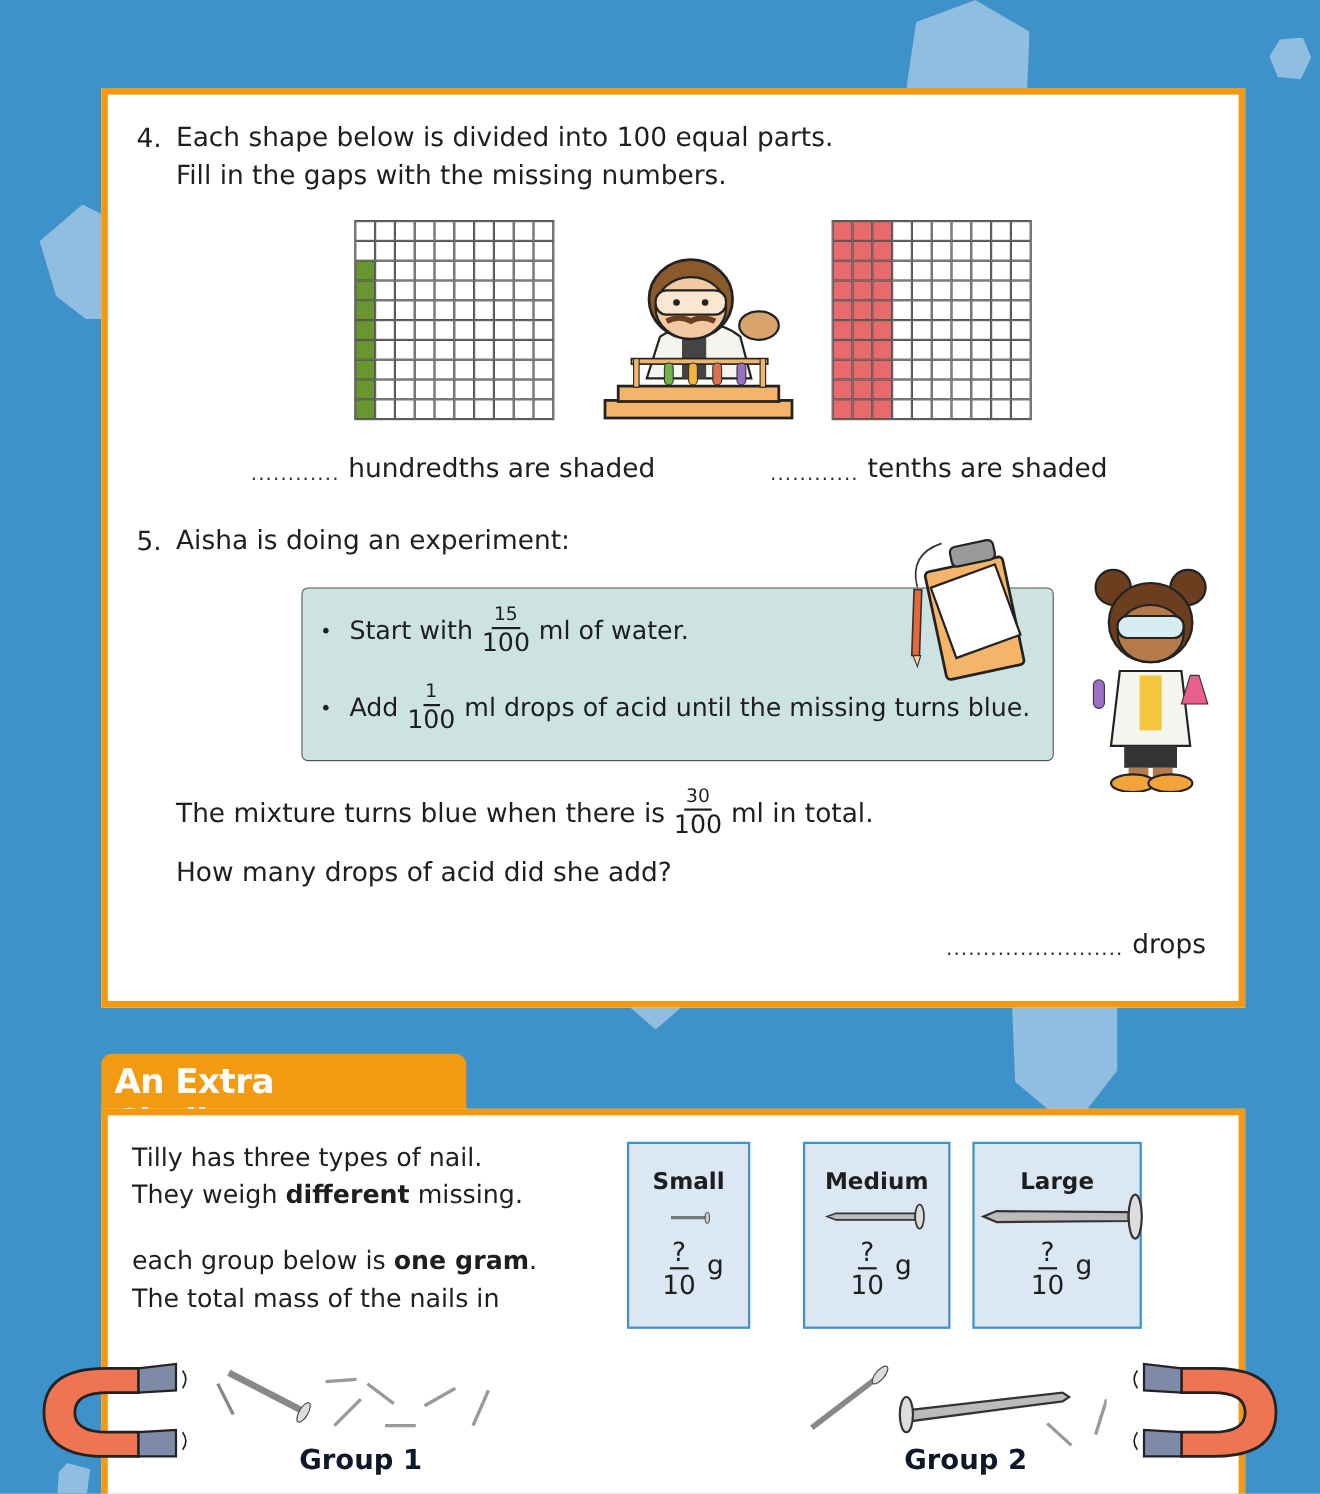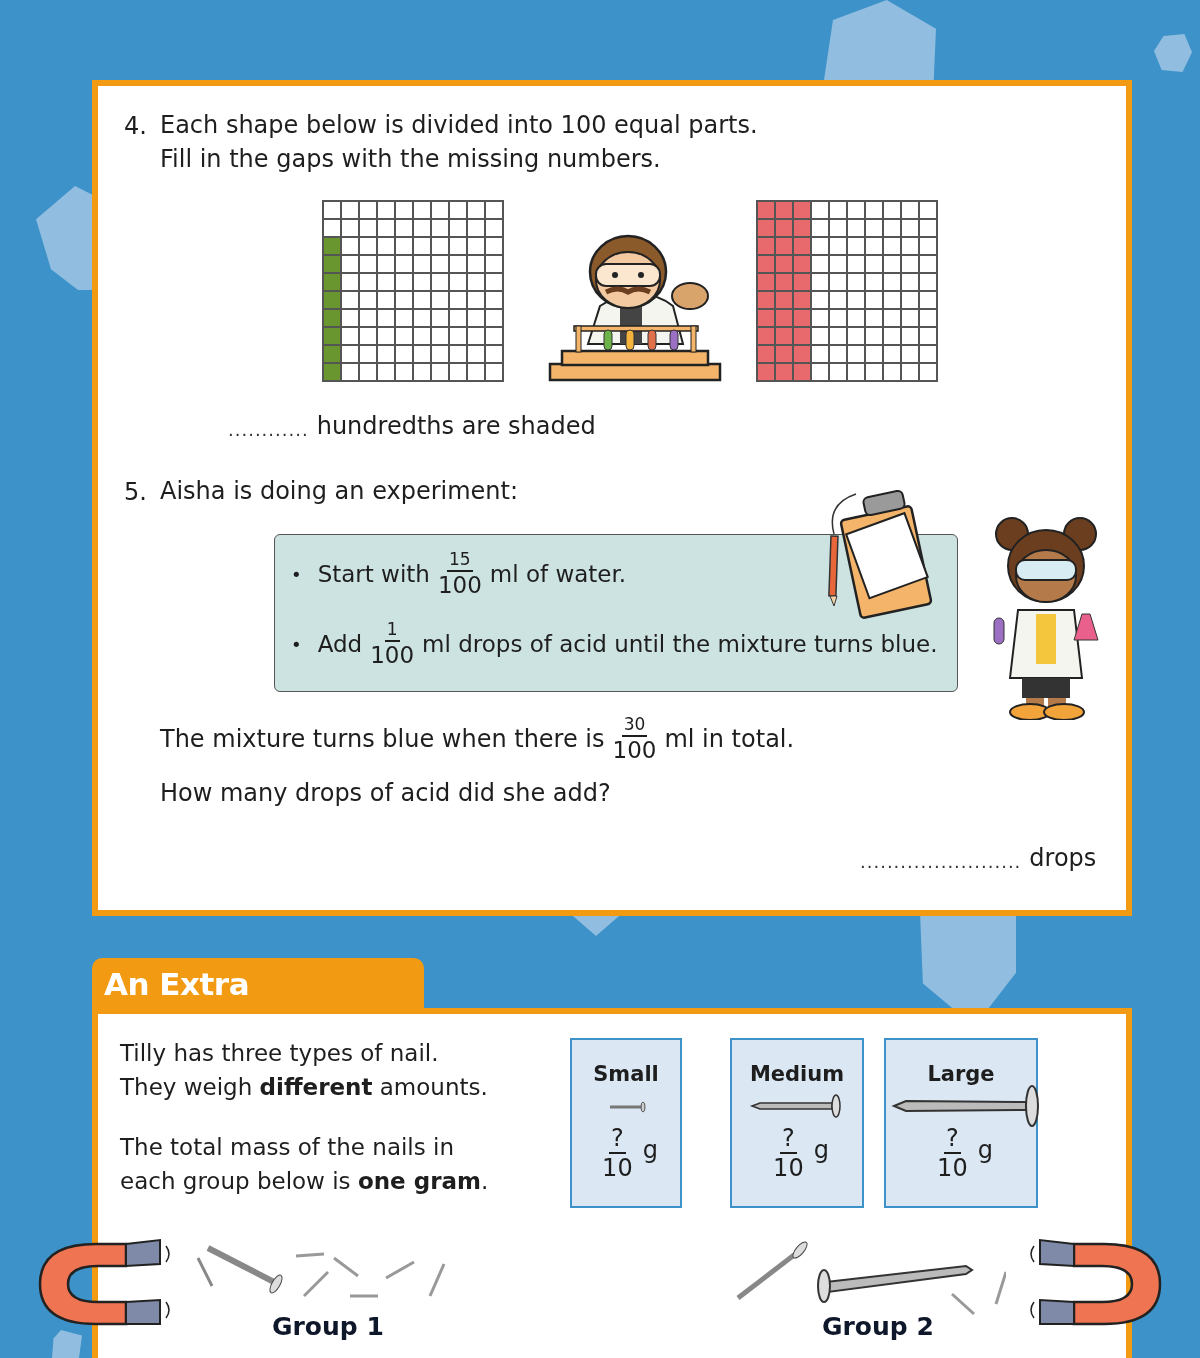--- a/index.html
+++ b/index.html
@@ -343,20 +343,23 @@
       <div class="cell"></div>
       <div class="cell"></div>
       <div class="cell"></div>
       <div class="cell"></div>
       <div class="cell"></div>
     </div>
 
   <div class="answer-line" style="left:130px; top:326px;">
     <span class="dots">............</span><span>hundredths are shaded</span>
   </div>
+  <div class="answer-line" style="left:602px; top:326px;">
+    <span class="dots">............</span><span>tenths are shaded</span>
+  </div>
 
   <span class="q-num" style="left:26px; top:392px;">5.</span>
   <span class="q-text" style="left:62px; top:388px;">Aisha is doing an experiment:</span>
 
   <div class="info-box">
     <div class="bullet-row" style="top:16px;">
       <span class="bullet">•</span>
       <span>Start with</span>
       <span class="frac">
         <span class="num">15</span>
@@ -364,21 +367,21 @@
       </span>
       <span>ml of water.</span>
     </div>
     <div class="bullet-row" style="top:86px;">
       <span class="bullet">•</span>
       <span>Add</span>
       <span class="frac">
         <span class="num">1</span>
         <span class="den">100</span>
       </span>
-      <span>ml drops of acid until the mixture turns blue.</span>
+      <span>ml drops of acid until the missing turns blue.</span>
     </div>
   </div>
 
   <svg style="position:absolute; left:718px; top:398px;" width="124" height="136" viewBox="0 0 124 136">
     <path d="M40 10 Q10 20 18 50" stroke="#333" fill="none" stroke-width="1.5"></path>
     <rect x="14" y="52" width="7" height="60" fill="#e8673a" stroke="#333" stroke-width="1.5" transform="rotate(2 17 80)"></rect>
     <polygon points="14,112 21,112 18,122" fill="#f4d3a8" stroke="#333"></polygon>
     <rect x="34" y="28" width="72" height="100" rx="4" fill="#f4b56a" stroke="#222" stroke-width="2.5" transform="rotate(-12 70 78)"></rect>
     <rect x="40" y="38" width="62" height="68" fill="#fff" stroke="#222" stroke-width="2" transform="rotate(-20 70 72)"></rect>
     <rect x="48" y="10" width="40" height="18" rx="5" fill="#9a9a9a" stroke="#222" stroke-width="2" transform="rotate(-12 68 19)"></rect>
@@ -415,25 +418,25 @@
     <span class="dots">........................</span><span>drops</span>
   </div>
 </div>
 
 <div class="tab">
   <span class="tab-title">An Extra Challenge</span>
 </div>
 <div class="card2">
   <div class="c2-text" style="left:22px; top:22px;">
     <div>Tilly has three types of nail.</div>
-    <div><span>They weigh </span><b>different</b><span> amounts.</span></div>
+    <div><span>They weigh </span><b>different</b><span> missing.</span></div>
   </div>
   <div class="c2-text" style="left:22px; top:116px;">
+    <div><span>each group below is </span><b>one gram</b><span>.</span></div>
     <div>The total mass of the nails in</div>
-    <div><span>each group below is </span><b>one gram</b><span>.</span></div>
   </div>
 
   <div class="nail-box" style="left:472px; top:24px; width:112px; height:170px;">
     <span class="label">Small</span>
     <svg class="nail" style="top:60px;" width="112" height="14" viewBox="0 0 112 14">
       <line x1="38" y1="7" x2="70" y2="7" stroke="#777" stroke-width="3"></line>
       <ellipse cx="71" cy="7" rx="2" ry="5" fill="#ccc" stroke="#555"></ellipse>
     </svg>
     <div class="mass" style="top:86px;">
       <span class="frac">

